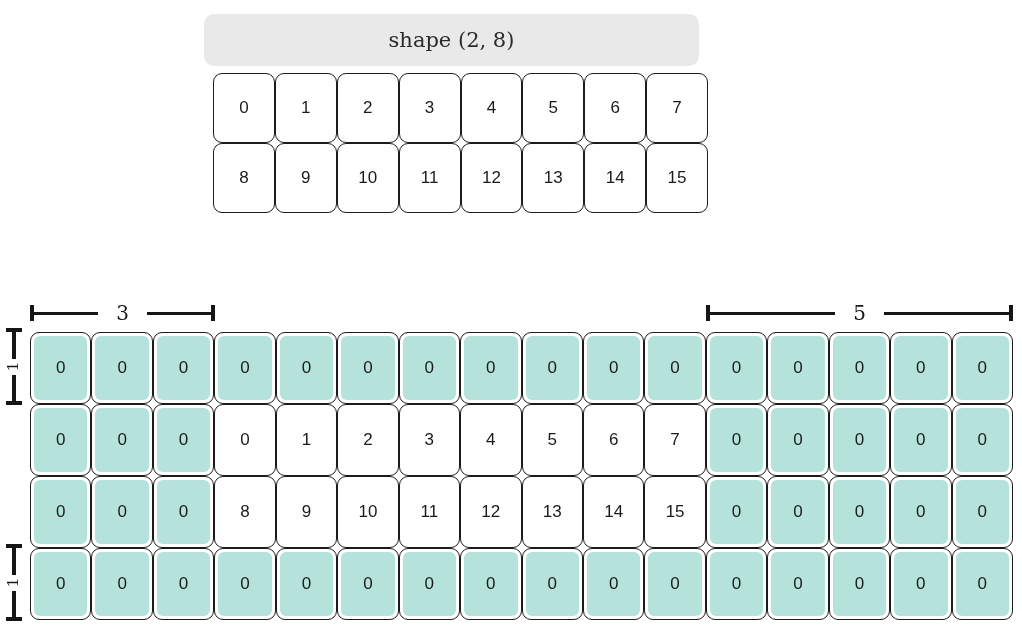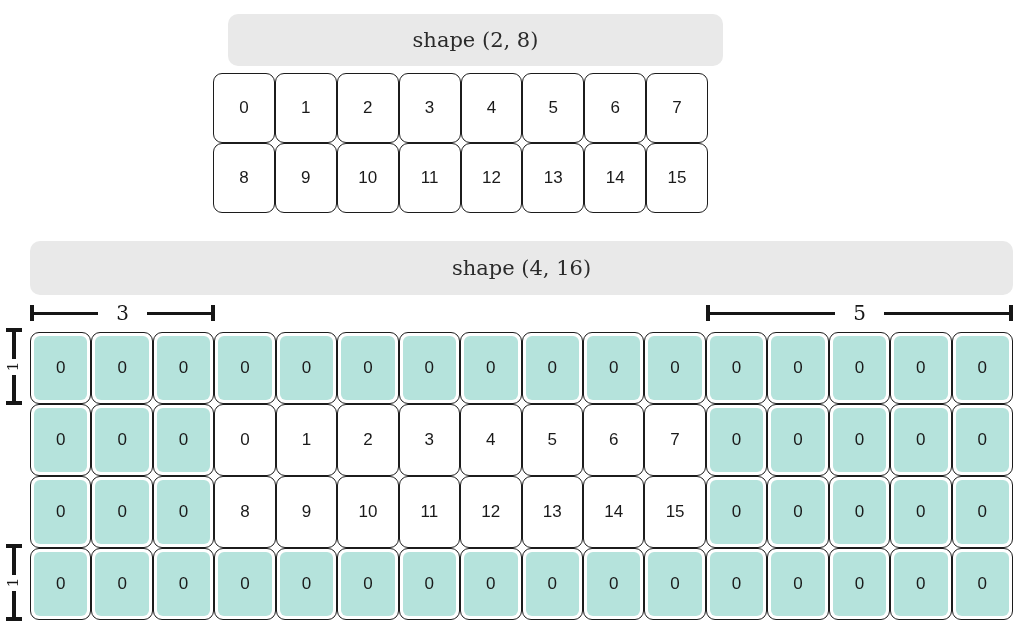--- a/index.html
+++ b/index.html
@@ -20,21 +20,21 @@
     position: absolute;
     background: var(--header-bg, #e9e9e9);
     border-radius: 10px;
     display: flex;
     align-items: center;
     justify-content: center;
     font-family: "DejaVu Serif", serif;
     font-size: 21px;
     color: #2b2b2b;
   }
-  .small-header { left: 228px; top: 14px;  width: 495px; height: 52px; }
+  .small-header { left: 204px; top: 14px;  width: 495px; height: 52px; }
   .big-header   { left: 30px;  top: 241px; width: 983px; height: 54px; }
 
   
   .grid {
     position: absolute;
     display: grid;
   }
   .small-grid {
     left: 213px; top: 73px; width: 495px; height: 140px;
     grid-template-columns: repeat(8, 1fr);
@@ -194,23 +194,20 @@
           <span>14</span>
         </div>
       </div>
       <div class="cell">
         <div class="cell-inner">
           <span>15</span>
         </div>
       </div>
     </div>
 
-  <div class="header big-header">
-    <span>shape (4, 16)</span>
-  </div>
 
   <div class="hbracket bracket-left">
     <span class="hcap"></span>
     <span class="hline"></span>
     <span class="blabel">3</span>
     <span class="hline"></span>
     <span class="hcap"></span>
   </div>
 
   <div class="hbracket bracket-right">

